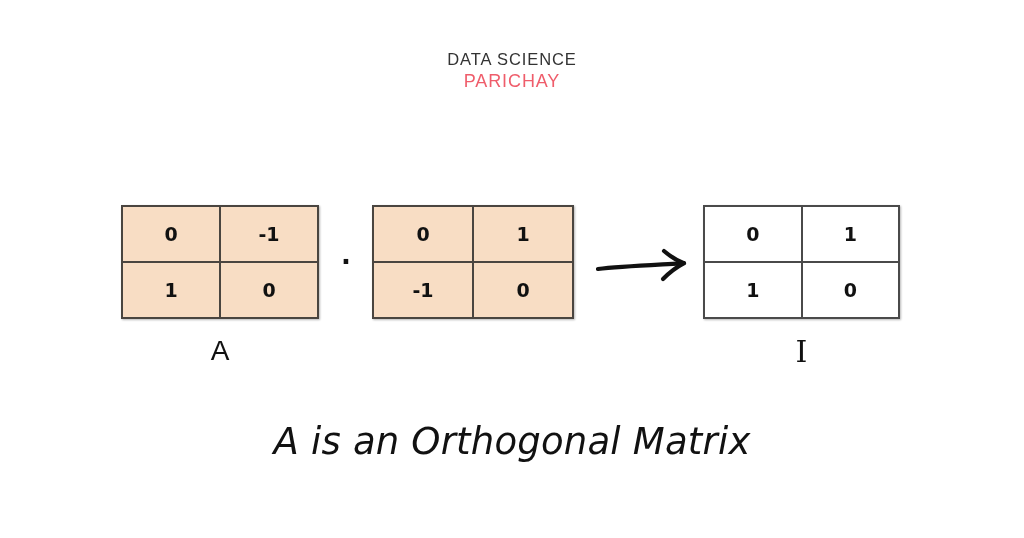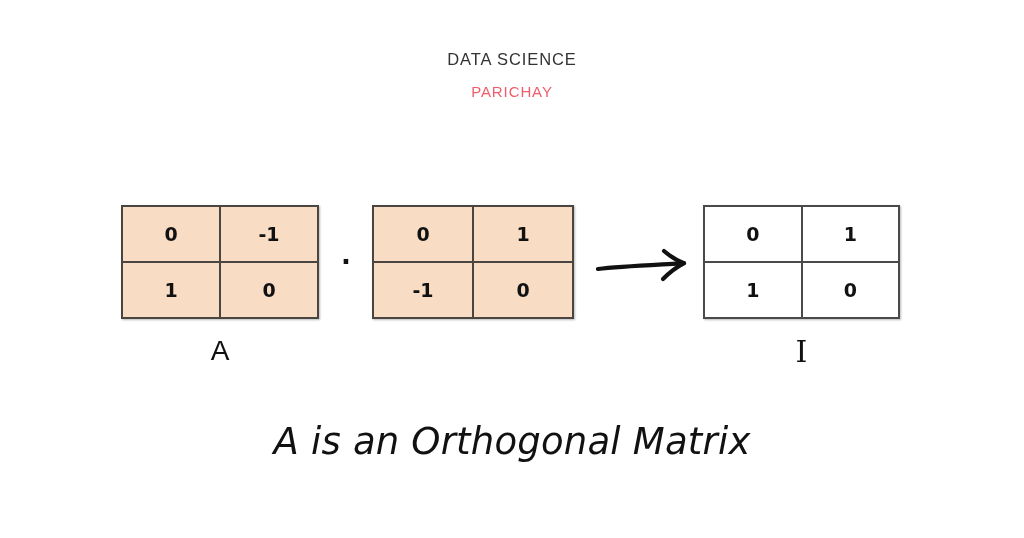--- a/index.html
+++ b/index.html
@@ -27,25 +27,25 @@
   }
   .brand-line1 {
     display: block;
     font-size: 16.5px;
     letter-spacing: 0.9px;
     color: #333333;
     font-weight: 400;
   }
   .brand-line2 {
     display: block;
-    font-size: 15px;
+    font-size: 18px;
     letter-spacing: 0.9px;
     color: #ef5d6b;
     font-weight: 400;
-    margin-top: 14px;
+    margin-top: 2px;
   }
 
   
   .equation {
     position: absolute;
     top: 205px;
     left: 0;
     width: 1024px;
     height: 175px;
   }

